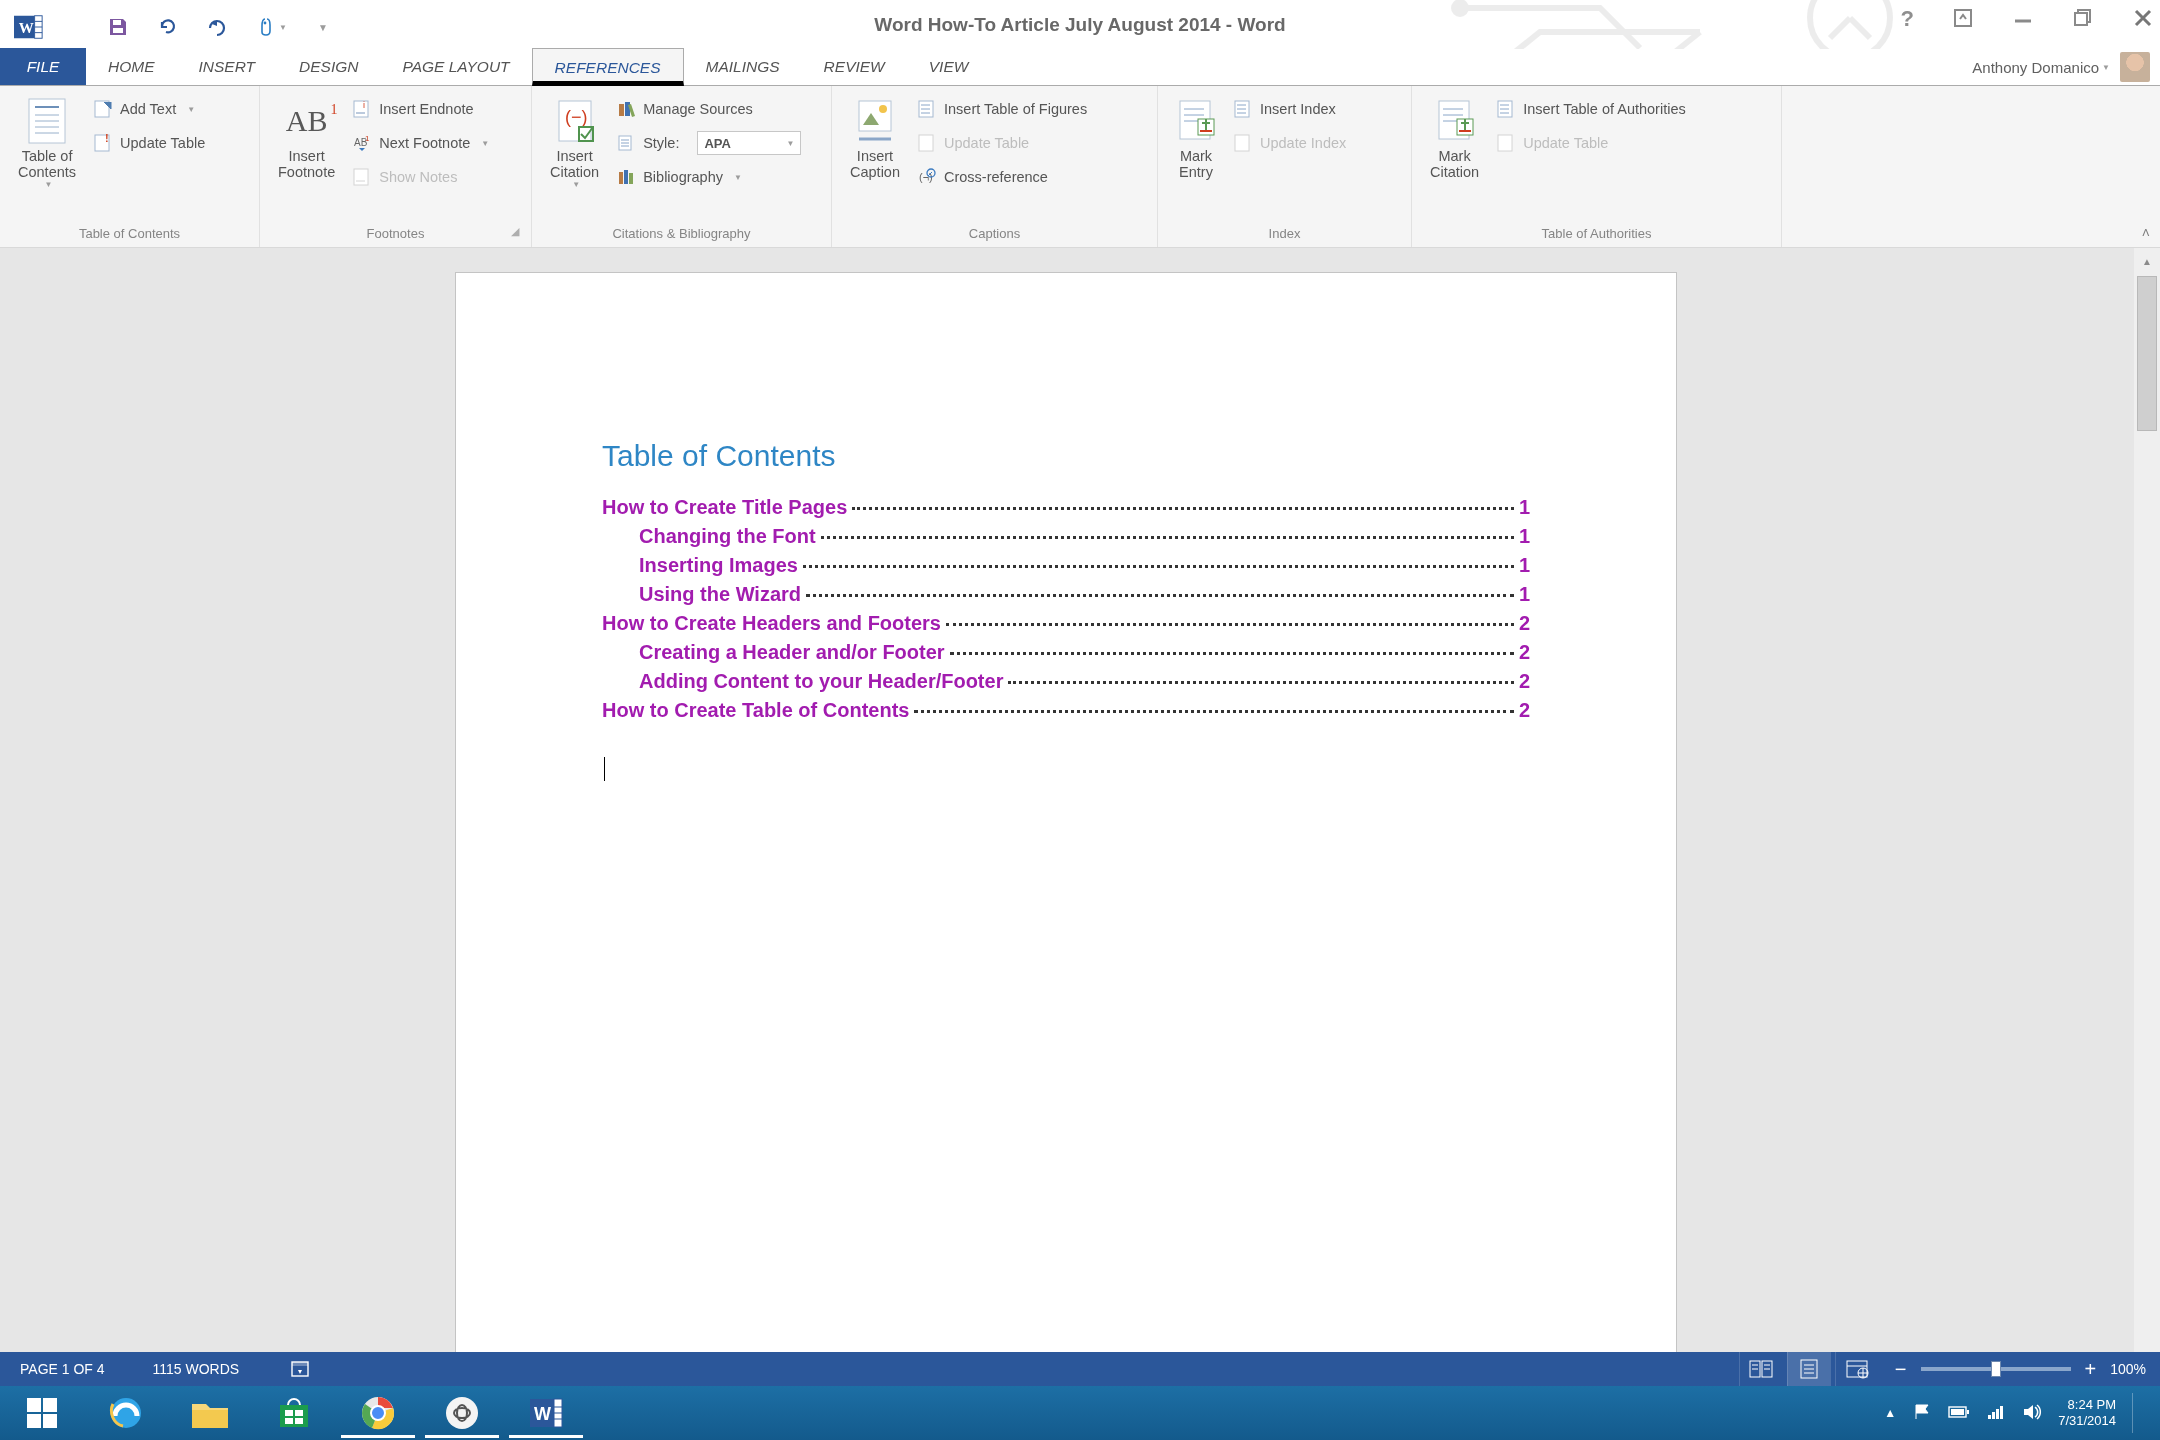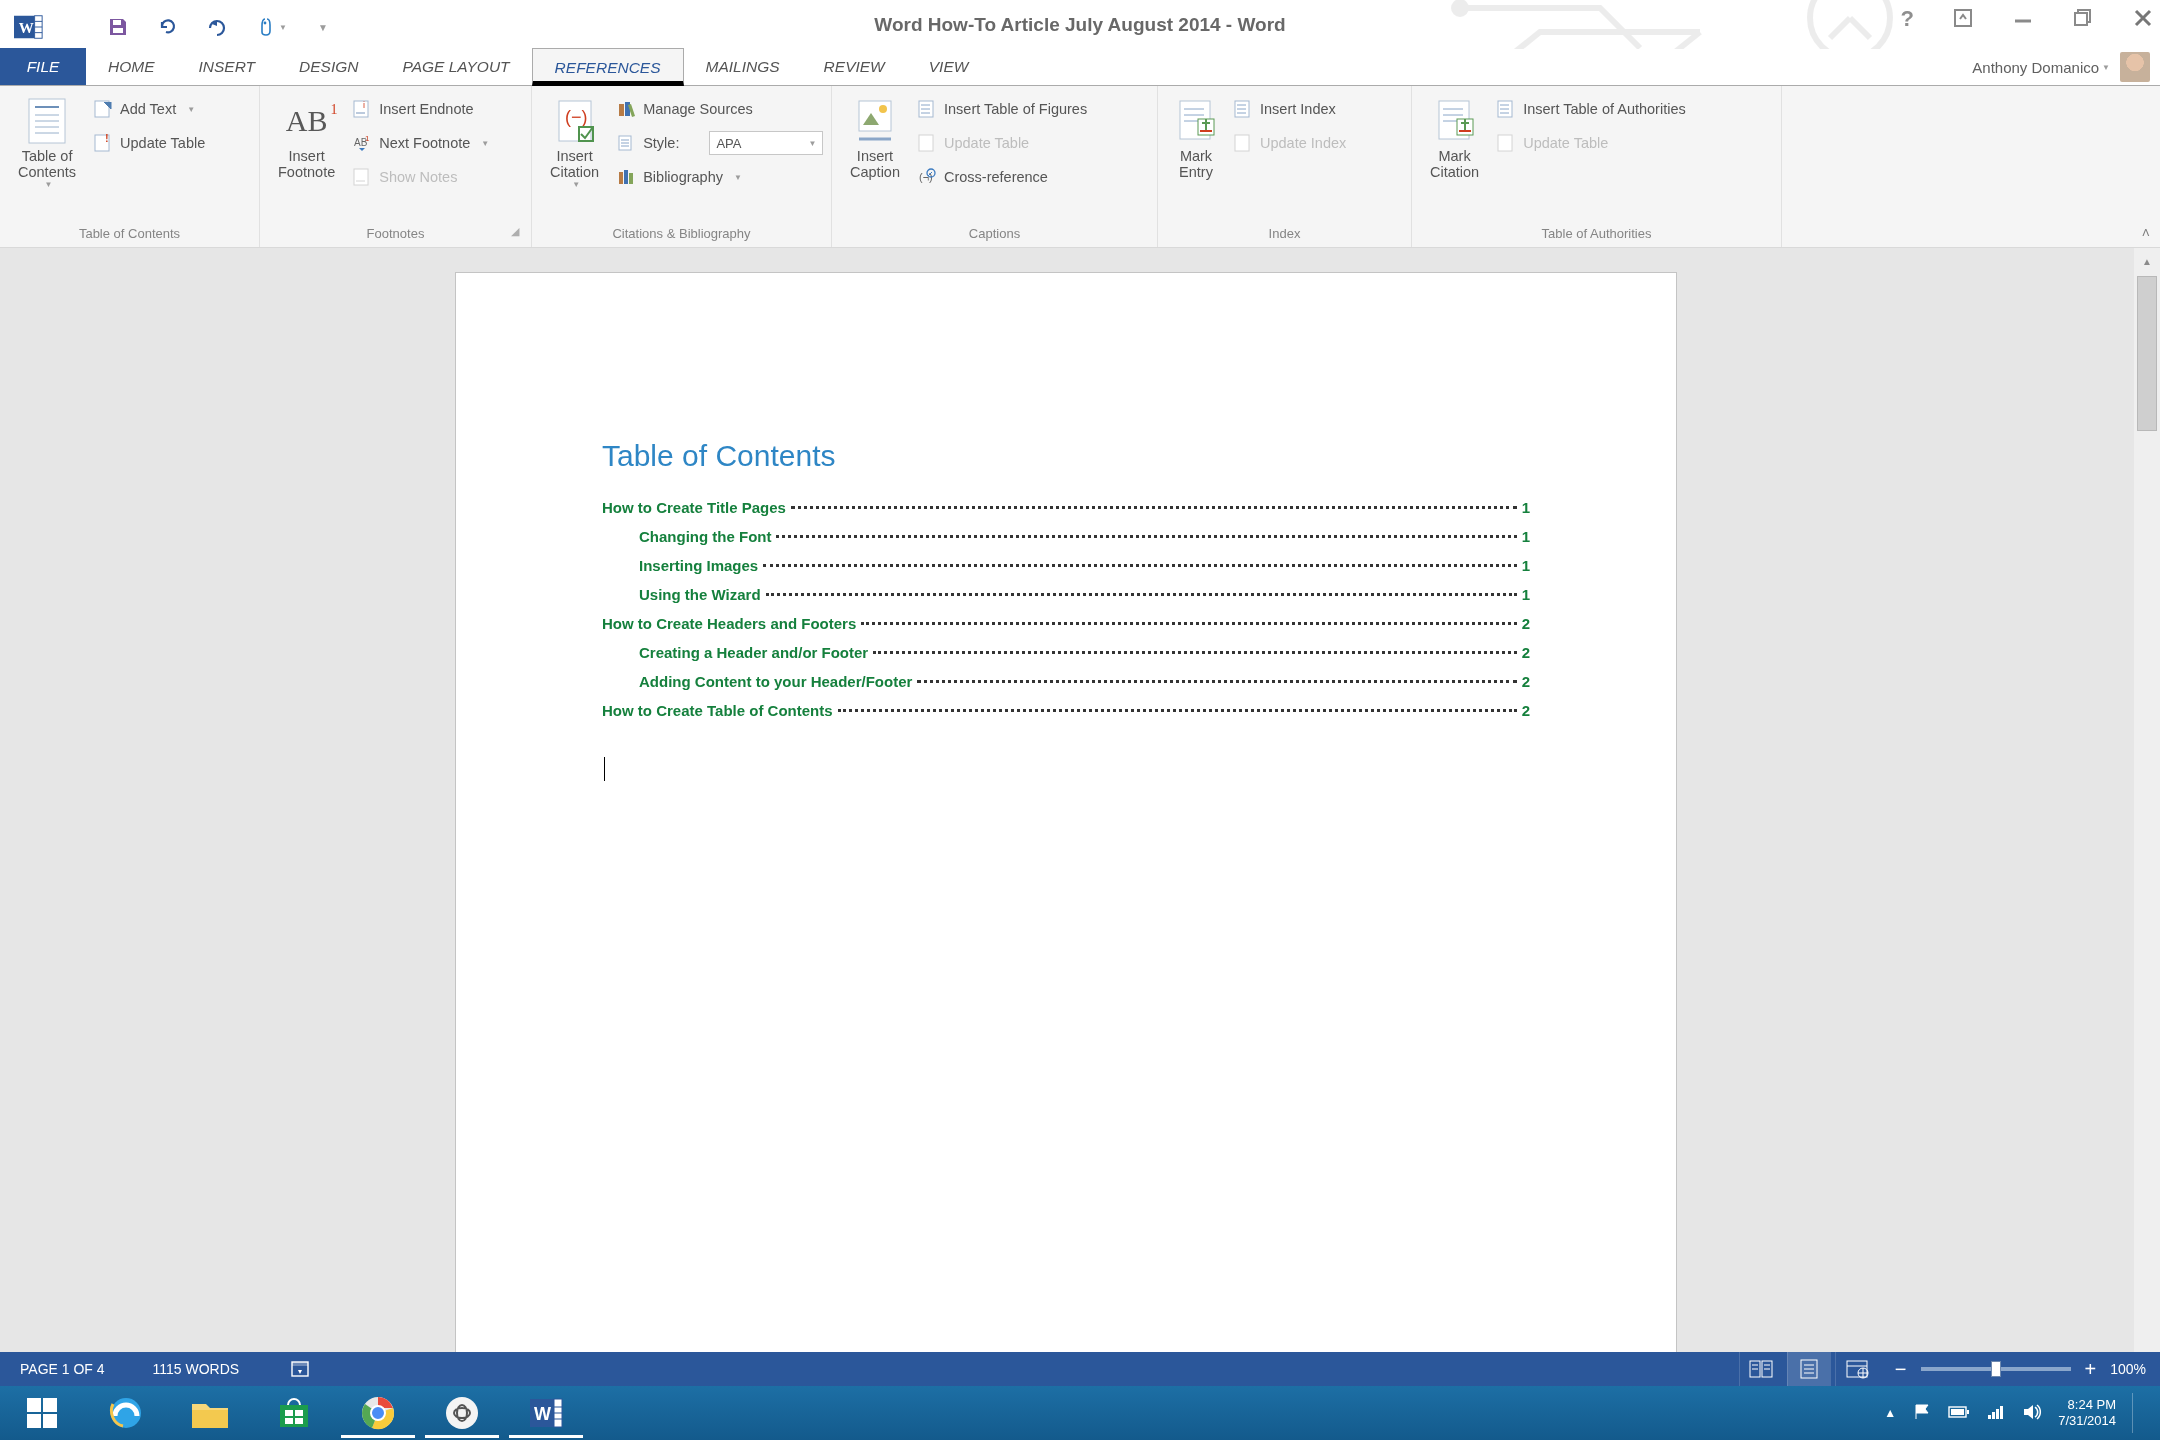--- a/index.html
+++ b/index.html
@@ -106,23 +106,23 @@
   .col{display:flex;flex-direction:column;}
   .launcher{
     position:absolute;right:4px;bottom:6px;
     width:16px;height:16px;font-size:11px;color:#aeaeae;
   }
   .collapse-chevron{
     position:absolute;right:10px;bottom:6px;
     font-size:14px;color:#7e7e7e;
   }
   .style-combo{
-    border:1px solid #c7c7c7;background:#fff;height:24px;width:114px;
+    border:1px solid #c7c7c7;background:#fff;height:24px;width:104px;
     display:inline-flex;align-items:center;justify-content:space-between;
-    padding:0 6px;font-size:13px;color:#555;margin-left:22px;
+    padding:0 6px;font-size:13px;color:#555;margin-left:10px;font-weight:bold;
   }
   
   .i16{width:18px;height:18px;display:inline-flex;}
   
   .doc-area{
     position:absolute;top:248px;left:0;right:0;bottom:54px;
     background:#e6e6e6;
     overflow:hidden;
   }
   .page{
@@ -130,21 +130,21 @@
     width:1222px;height:1580px;
     background:#fff;
     border:1px solid #c4c4c4;
   }
   .toc-title{
     position:absolute;left:146px;top:166px;
     font-size:30px;color:#2e86c5;
   }
   .toc-list{
     position:absolute;left:146px;top:210px;right:146px;
-    font-size:15px;color:#15803d;
+    font-size:20px;color:#a21caf;
   }
   .toc-row{
     display:flex;align-items:baseline;
     height:29px;line-height:29px;
     position:relative;
     padding-top:10px;
   }
   .toc-row .txt{flex:0 0 auto;font-weight:bold;}
   .toc-row .fill{
     flex:1;margin:0 5px;

